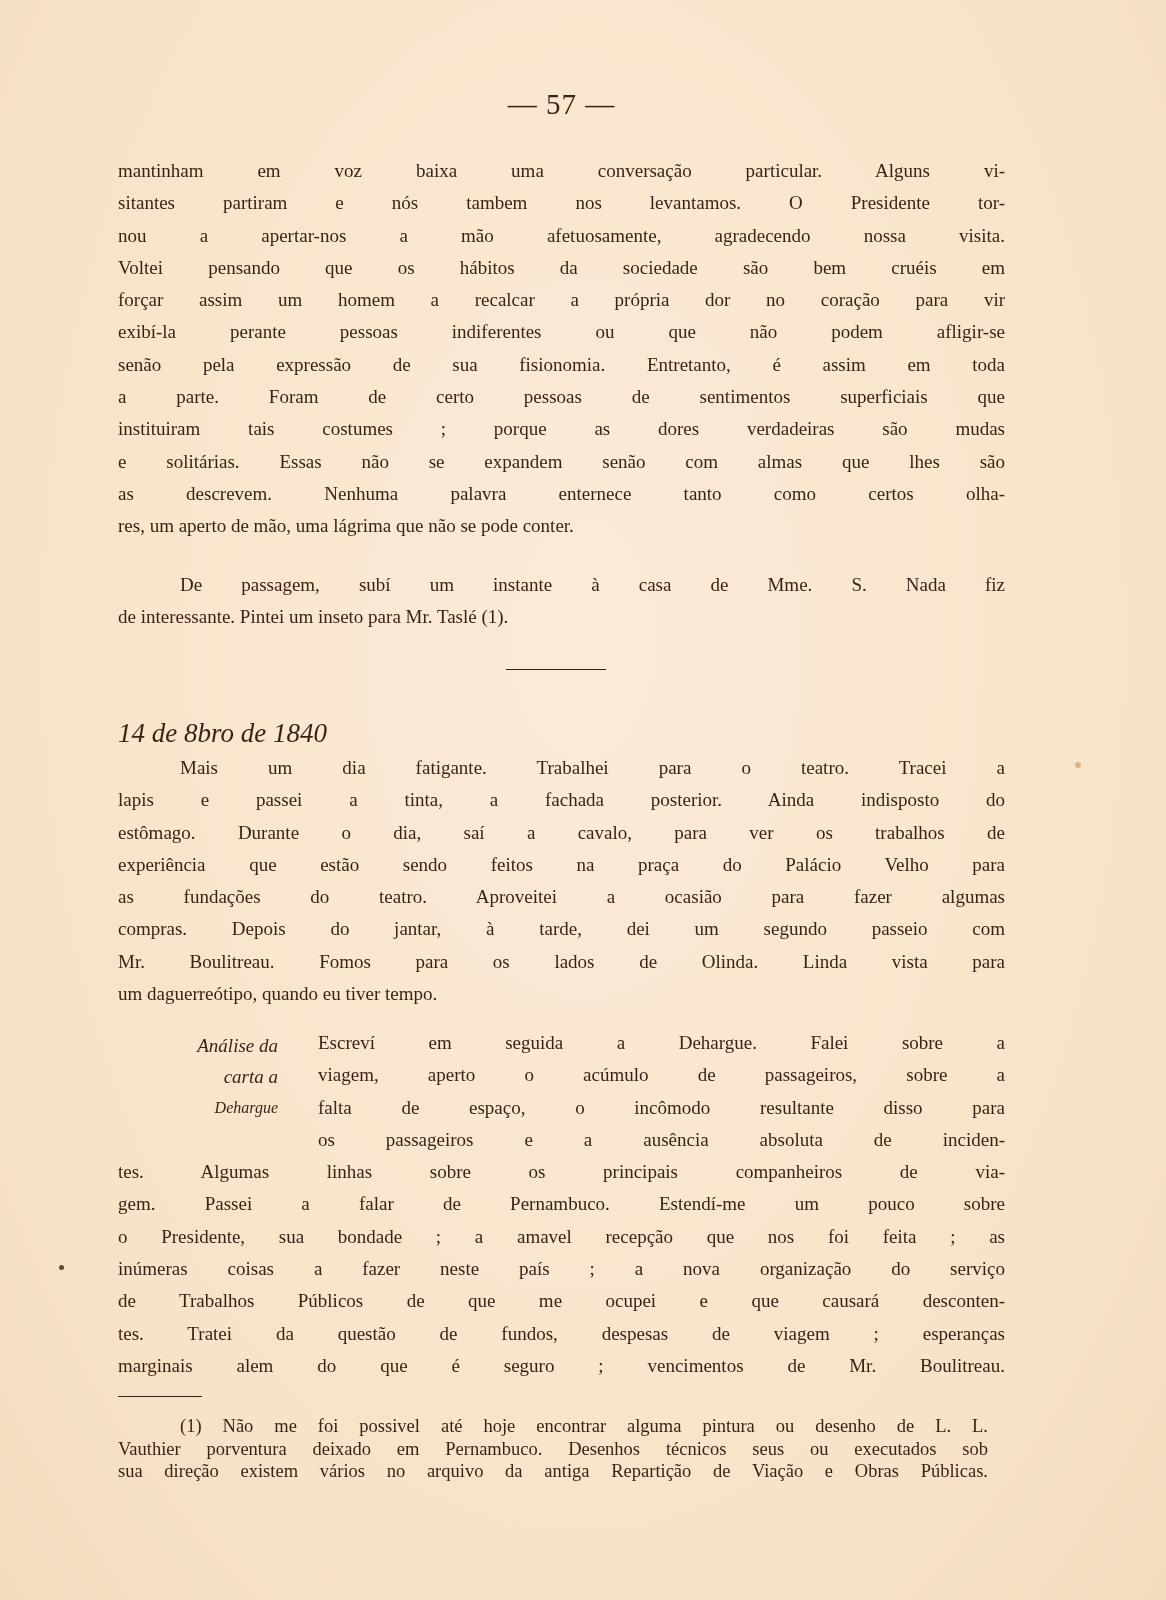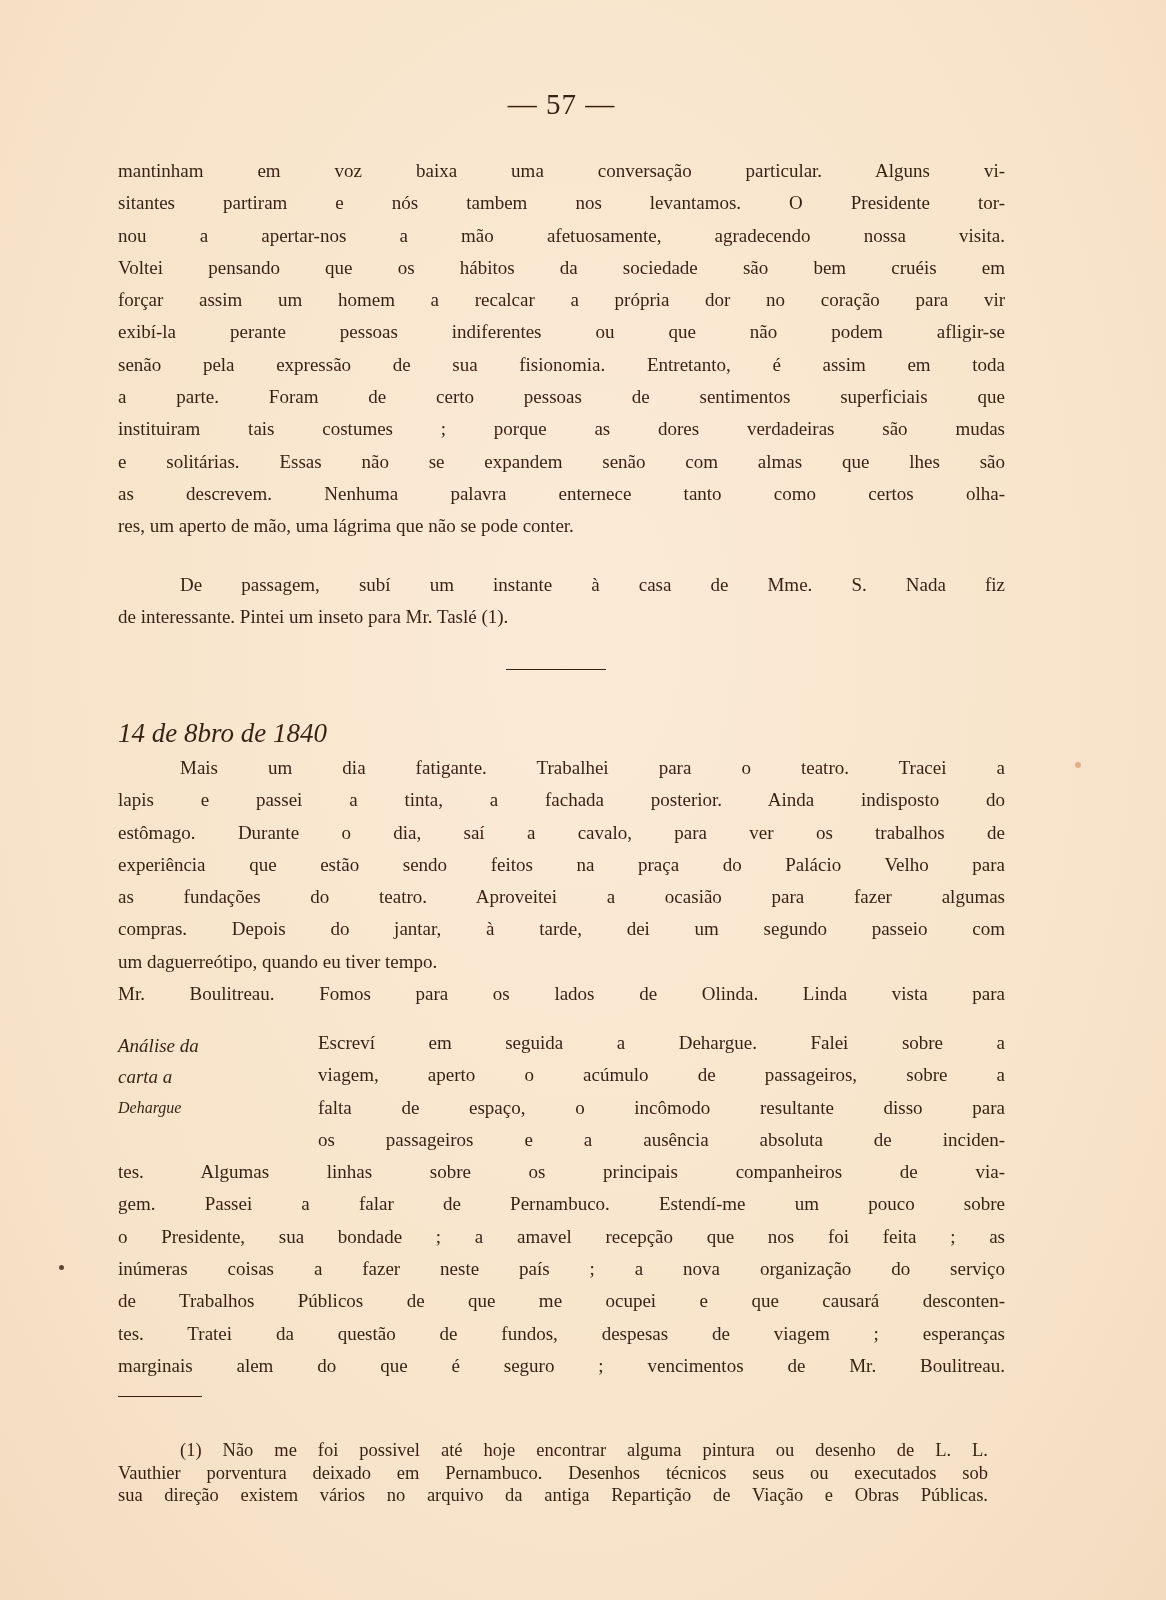--- a/index.html
+++ b/index.html
@@ -74,21 +74,21 @@
   .p3 { top: 752px; }
   .p4 { top: 1027px; }
   .margin-note {
     position: absolute;
     top: 1030px;
     left: 0;
     width: 160px;
     font-style: italic;
     font-size: 19px;
     line-height: 31px;
-    text-align: left;
+    text-align: right;
   }
   .margin-note .mn-line { display: block; }
   .margin-note .mn-small { font-size: 16px; }
   .p4 .with-margin { padding-left: 200px; }
   .footnote-rule {
     position: absolute;
     top: 1396px;
     left: 0;
     width: 84px;
     height: 0;
@@ -138,22 +138,22 @@
 
   <div class="date-heading">14  de  8bro  de  1840</div>
 
   <div class="body-text p3">
     <span class="line indent">Mais um dia fatigante.  Trabalhei para o teatro.  Tracei a</span>
     <span class="line">lapis  e passei a tinta, a fachada posterior.  Ainda indisposto do</span>
     <span class="line">estômago.  Durante o dia, saí a cavalo, para ver os trabalhos de</span>
     <span class="line">experiência que estão sendo feitos na praça do Palácio Velho para</span>
     <span class="line">as fundações do teatro.  Aproveitei a ocasião para fazer algumas</span>
     <span class="line">compras.  Depois do jantar, à tarde, dei um segundo passeio com</span>
+    <span class="line">Mr. Boulitreau.  Fomos para os lados de Olinda.  Linda vista para</span>
     <span class="line last">um daguerreótipo, quando eu tiver tempo.</span>
-    <span class="line">Mr. Boulitreau.  Fomos para os lados de Olinda.  Linda vista para</span>
   </div>
 
   <div class="margin-note">
     <span class="mn-line">Análise da</span>
     <span class="mn-line">carta a</span>
     <span class="mn-line mn-small">Dehargue</span>
   </div>
 
   <div class="body-text p4">
     <span class="line with-margin">Escreví em seguida a Dehargue.  Falei sobre a</span>
@@ -165,20 +165,20 @@
     <span class="line">o Presidente, sua bondade ; a amavel recepção que nos foi feita ; as</span>
     <span class="line">inúmeras coisas a fazer neste país ;  a nova organização do serviço</span>
     <span class="line">de Trabalhos Públicos de que me ocupei e que causará desconten-</span>
     <span class="line">tes.  Tratei da questão de fundos, despesas de viagem ;  esperanças</span>
     <span class="line">marginais alem do que é seguro ;  vencimentos de Mr. Boulitreau.</span>
   </div>
 
   <div class="footnote-rule"></div>
 
   <div class="footnote body-text" style="top:1415px;font-size:18.5px;line-height:22.5px;width:870px;">
-    <span class="line" style="padding-left:62px;margin-top:24px;">(1)  Não me foi possivel até hoje encontrar alguma pintura ou desenho de L. L.</span>
+    <span class="line" style="padding-left:62px;">(1)  Não me foi possivel até hoje encontrar alguma pintura ou desenho de L. L.</span>
     <span class="line">Vauthier porventura deixado em Pernambuco.  Desenhos técnicos seus ou executados sob</span>
     <span class="line">sua direção existem vários no arquivo da antiga Repartição de Viação e Obras Públicas.</span>
   </div>
 </div>
 
 <div class="speck" style="left:1075px;top:762px;width:6px;height:6px;background:#d89a6a;opacity:.7;"></div>
 <div class="speck" style="left:59px;top:1265px;width:5px;height:5px;background:#3a1f14;opacity:.8;"></div>
 
 </body></html>

